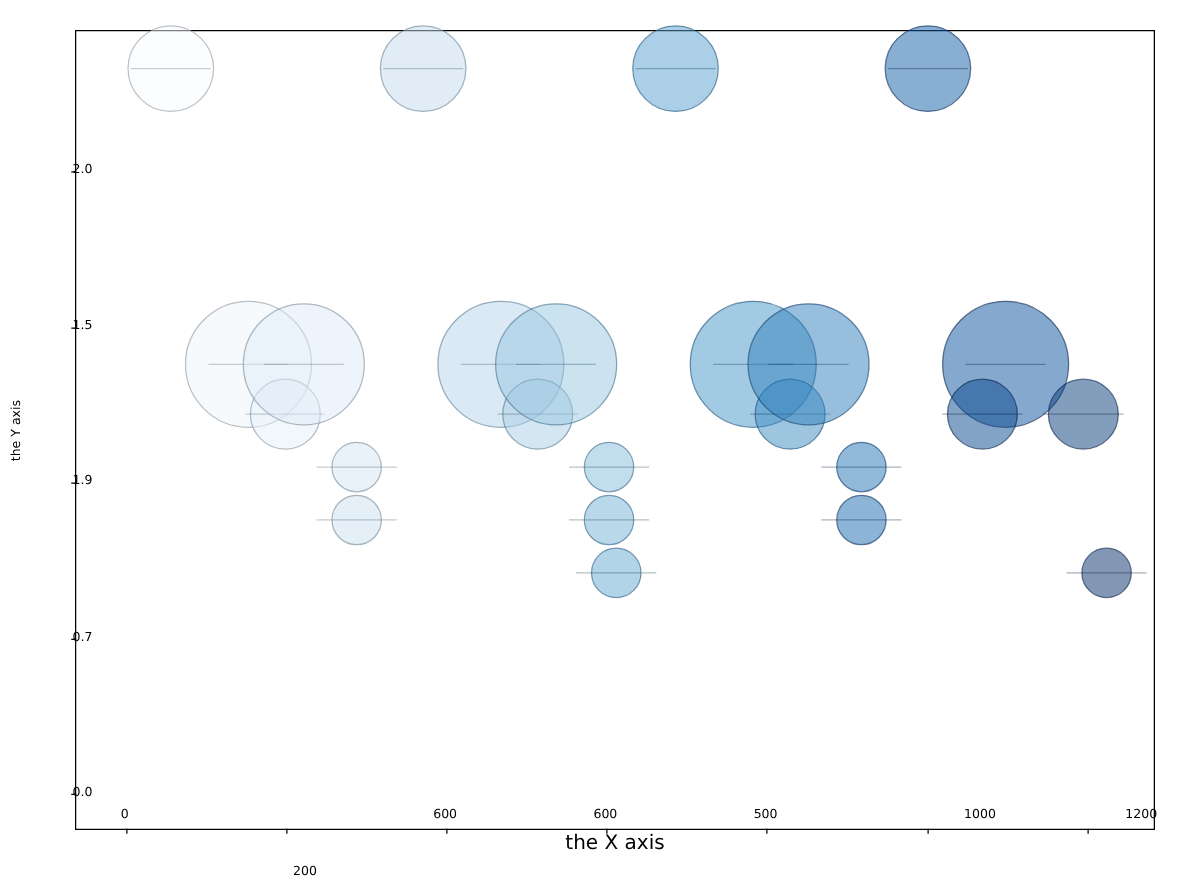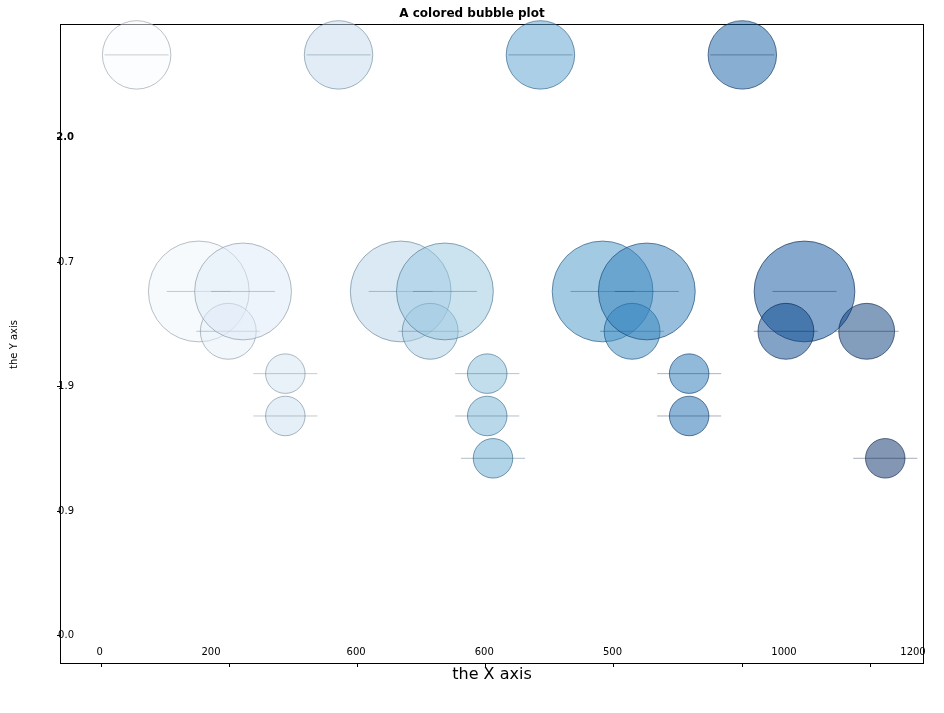--- a/index.html
+++ b/index.html
@@ -93,21 +93,20 @@
     width:864px;
     height:640px;
     overflow:visible;
     pointer-events:none;
   }
 </style>
 </head>
 <body>
 
 <div id="figure">
-  <div id="title">A colored bubble plot</div>
   <div id="plot-area">
     <svg class="bubble-svg" id="bubble-layer">
         <circle cx="75.6320474777448" cy="29.88326848249028" r="34.232659844072884" fill="rgba(247,251,255,0.5)" stroke="rgba(145,153,161,0.6)" stroke-width="1"></circle>
         <line x1="43.584569732937695" x2="107.67952522255192" y1="29.88326848249028" y2="29.88326848249028" stroke="rgba(112,118,124,0.35)" stroke-width="1"></line>
         <circle cx="137.80415430267064" cy="266.4591439688717" r="50.38911092686593" fill="rgba(238,245,252,0.5)" stroke="rgba(140,150,159,0.6)" stroke-width="1"></circle>
         <line x1="105.75667655786353" x2="169.85163204747775" y1="266.4591439688717" y2="266.4591439688717" stroke="rgba(108,115,123,0.35)" stroke-width="1"></line>
         <circle cx="167.28783382789317" cy="306.30350194552534" r="27.95084971874737" fill="rgba(230,240,249,0.5)" stroke="rgba(134,146,157,0.6)" stroke-width="1"></circle>
         <line x1="135.24035608308606" x2="199.33531157270028" y1="306.30350194552534" y2="306.30350194552534" stroke="rgba(103,113,121,0.35)" stroke-width="1"></line>
         <circle cx="182.02967359050444" cy="266.4591439688717" r="48.41229182759271" fill="rgba(221,234,247,0.5)" stroke="rgba(129,142,155,0.6)" stroke-width="1"></circle>
         <line x1="149.98219584569733" x2="214.07715133531156" y1="266.4591439688717" y2="266.4591439688717" stroke="rgba(99,110,120,0.35)" stroke-width="1"></line>
@@ -163,24 +162,24 @@
       <div class="tick-y" style="top: 485.603px;"></div>
       <div class="tick-y" style="top: 361.089px;"></div>
       <div class="tick-y" style="top: 236.576px;"></div>
       <div class="tick-y" style="top: 112.062px;"></div>
     </div>
   <div id="xlabel">the X axis</div>
   <div id="ylabel">
       <span>the Y axis</span>
     </div>
 <div class="tick-x-label" style="left: 99.7389px;">0</div>
-    <div class="tick-x-label" style="left: 211px;">200</div>
+    <div class="tick-x-label" style="left: 244px; margin-top: 46px;">200</div>
     <div class="tick-x-label" style="left: 356.119px;">600</div>
     <div class="tick-x-label" style="left: 484.309px;">600</div>
     <div class="tick-x-label" style="left: 612.499px;">500</div>
     <div class="tick-x-label" style="left: 784px;">1000</div>
     <div class="tick-x-label" style="left: 913px;">1200</div>
     <div class="tick-y-label" style="top: 634.117px; text-align: center;">0.0</div>
-    <div class="tick-y-label" style="top: 509.603px;">0.9</div>
+    <div class="tick-y-label" style="top: 509.603px;">0.7</div>
     <div class="tick-y-label" style="top: 385.089px;">1.9</div>
-    <div class="tick-y-label" style="top: 260.576px;">0.7</div>
-    <div class="tick-y-label" style="top: 136.062px; font-weight: bold;">2.0</div>
+    <div class="tick-y-label" style="top: 260.576px;">1.5</div>
+    <div class="tick-y-label" style="top: 136.062px;">2.0</div>
   </div>
 
 </body></html>

